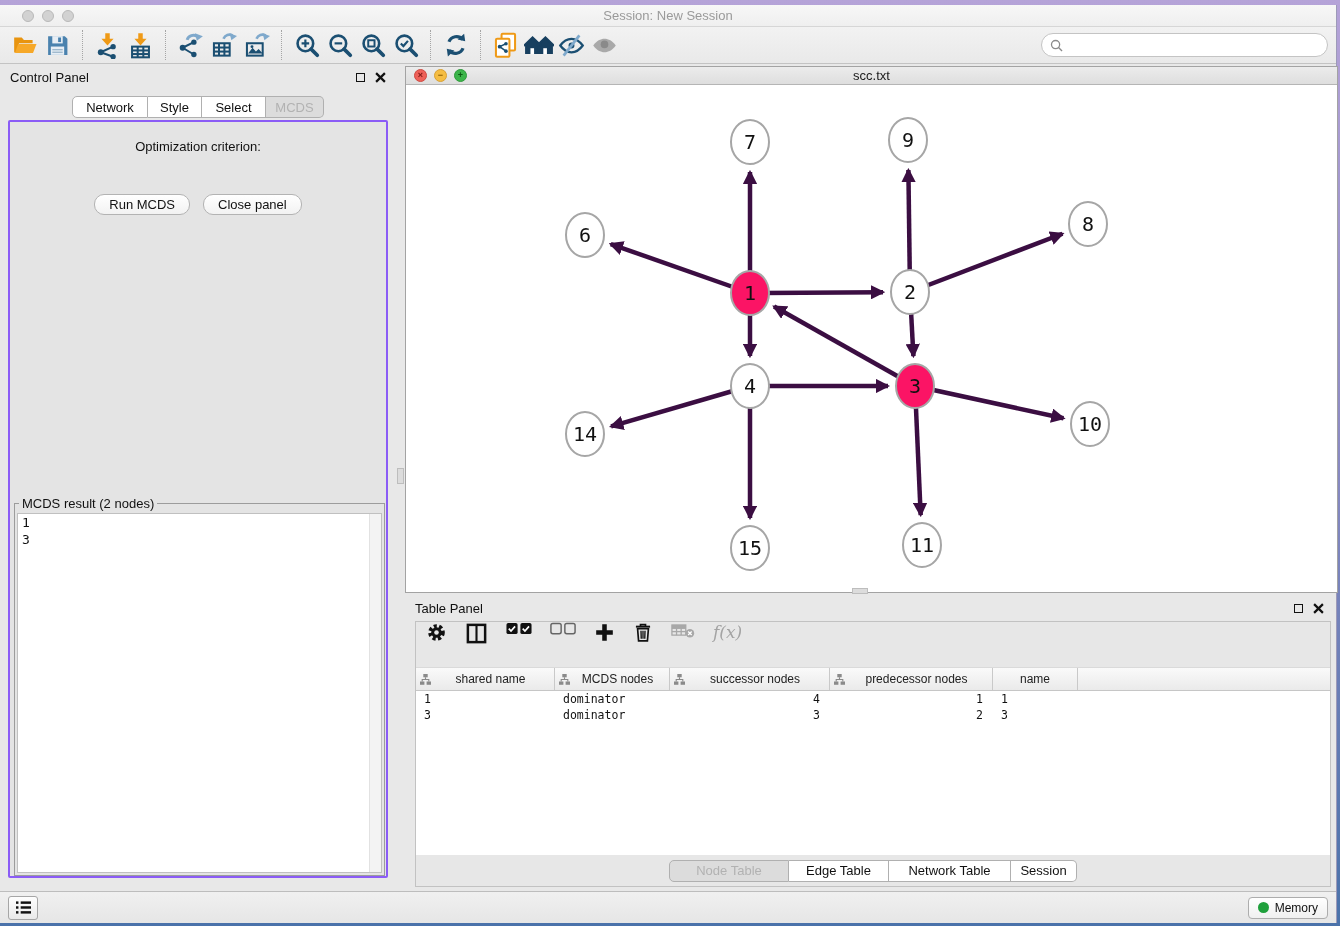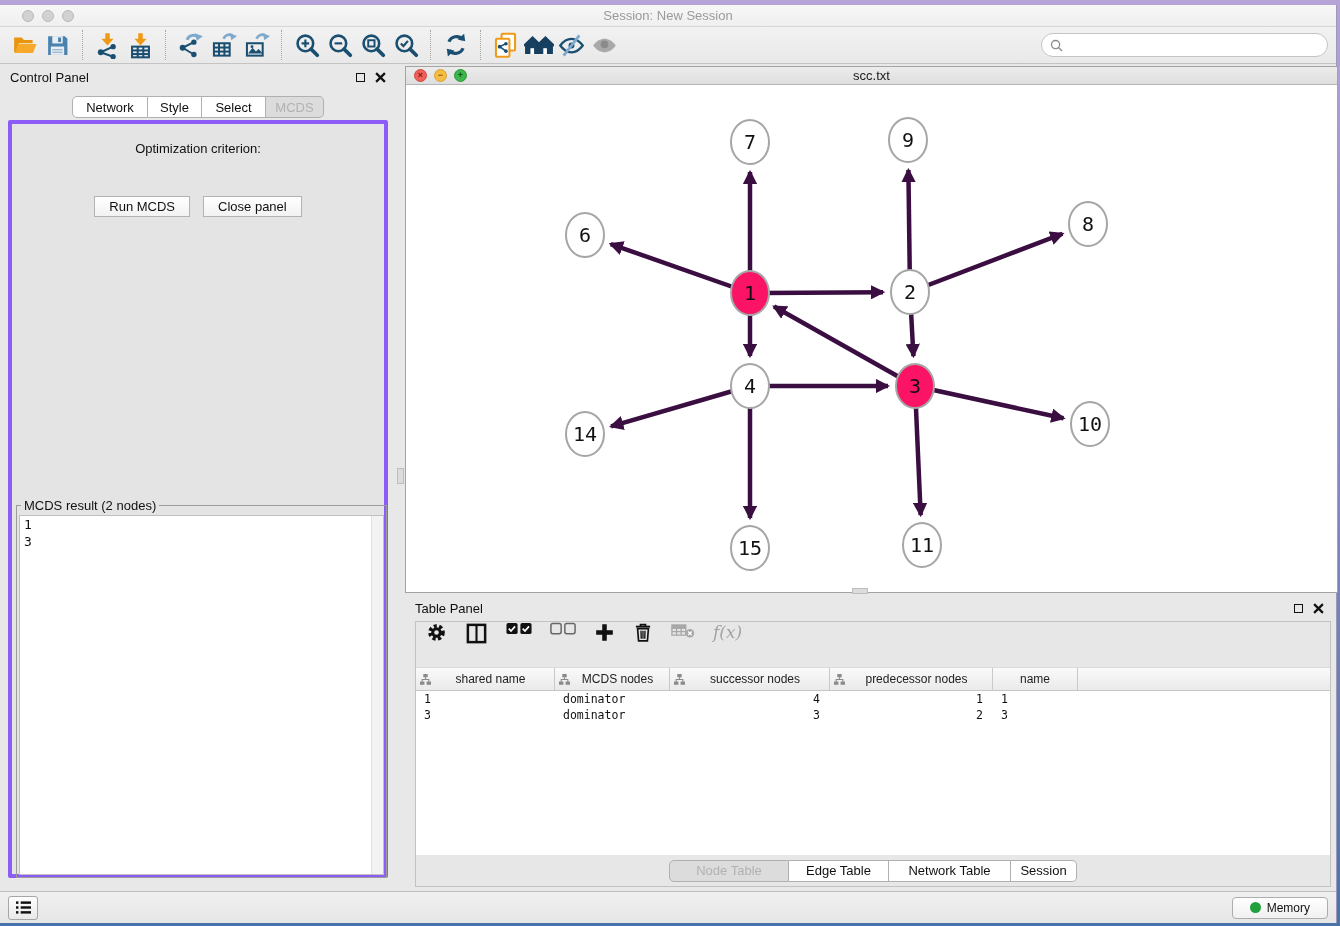--- a/index.html
+++ b/index.html
@@ -48,35 +48,35 @@
   .seg { display:flex; }
   .seg .tab {
     height:22px; background:#fff; border:1px solid #b0b0b0; border-left:none;
     font-size:13px; color:#111; display:flex; align-items:center; justify-content:center;
   }
   .seg .tab:first-child { border-left:1px solid #b0b0b0; border-radius:5px 0 0 5px; }
   .seg .tab:last-child { border-radius:0 5px 5px 0; }
   .seg .tab.sel { background:#dcdcdc; color:#b2b2b2; }
   .cp-body {
     position:absolute; left:8px; top:56px; width:380px; height:758px;
-    background:#e4e4e4; border:4px solid #8b5cf6; border-radius:2px;
+    background:#e4e4e4; border:2px solid #8b5cf6; border-radius:2px;
   }
   .opt-label { text-align:center; font-size:13px; color:#111; margin-top:17px; }
   .dropdown {
     position:absolute; left:37px; top:38px; width:310px; height:23px; background:#fff;
     border:1px solid #b3b3b3; border-radius:5px; display:flex; align-items:center;
     padding-left:10px; font-size:13px; color:#111;
   }
   .dd-stepper { margin-left:auto; margin-right:7px; display:flex; flex-direction:column; gap:2px; }
   .dd-up { width:0; height:0; border-left:4px solid transparent; border-right:4px solid transparent; border-bottom:5px solid #555; }
   .dd-down { width:0; height:0; border-left:4px solid transparent; border-right:4px solid transparent; border-top:5px solid #555; }
   .btn-row { position:absolute; top:72px; left:0; width:100%; display:flex; justify-content:center; gap:13px; }
   .mac-btn {
     height:21px; padding:0 14px; background:linear-gradient(#ffffff,#f2f2f2);
-    border:1px solid #b3b3b3; border-radius:0; font-size:13px; color:#111;
+    border:1px solid #b3b3b3; border-radius:10px; font-size:13px; color:#111;
     display:flex; align-items:center;
   }
   fieldset.result-box {
     position:absolute; left:4px; top:374px; width:371px; height:380px;
     border:1px solid #9c9c9c; padding:2px;
   }
   fieldset.result-box legend { font-size:13px; color:#111; padding:0 3px; margin-left:2px; }
   .result-area { position:relative; width:100%; height:100%; background:#fff; border:1px solid #c0c0c0; overflow:hidden; }
   .result-line { font:13px "DejaVu Sans Mono", monospace; color:#111; padding-left:4px; line-height:17px; }
   .result-scroll { position:absolute; right:0; top:0; bottom:0; width:12px; background:#f3f3f3; border-left:1px solid #e2e2e2; }
@@ -120,21 +120,21 @@
   .td.al { text-align:left; padding-left:8px; }
   .td.ar { text-align:right; padding-right:10px; }
   .tp-tabs { height:31px; display:flex; align-items:center; justify-content:center; background:#e7e7e7; }
   
   .statusbar {
     height:32px; background:linear-gradient(#f0f0f0,#e6e6e6); border-top:1px solid #bdbdbd;
     display:flex; align-items:center; padding:0 8px;
   }
   .sb-btn { width:30px; height:24px; border:1px solid #a6a6a6; border-radius:3px;
             background:linear-gradient(#fefefe,#e9e9e9); display:flex; align-items:center; justify-content:center; }
-  .mem-btn { margin-left:auto; height:22px; padding:0 17px; border:1px solid #adadad; border-radius:4px;
+  .mem-btn { margin-left:auto; height:22px; padding:0 9px; border:1px solid #adadad; border-radius:4px;
              background:linear-gradient(#ffffff,#f0f0f0); display:flex; align-items:center; gap:6px; font-size:12px; color:#111; }
   .mem-dot { width:11px; height:11px; border-radius:50%; background:#1fa03c; }
 </style>
 </head>
 <body>
 
 <div class="app">
 
   <div class="titlebar">
     <div class="tl-dots">

